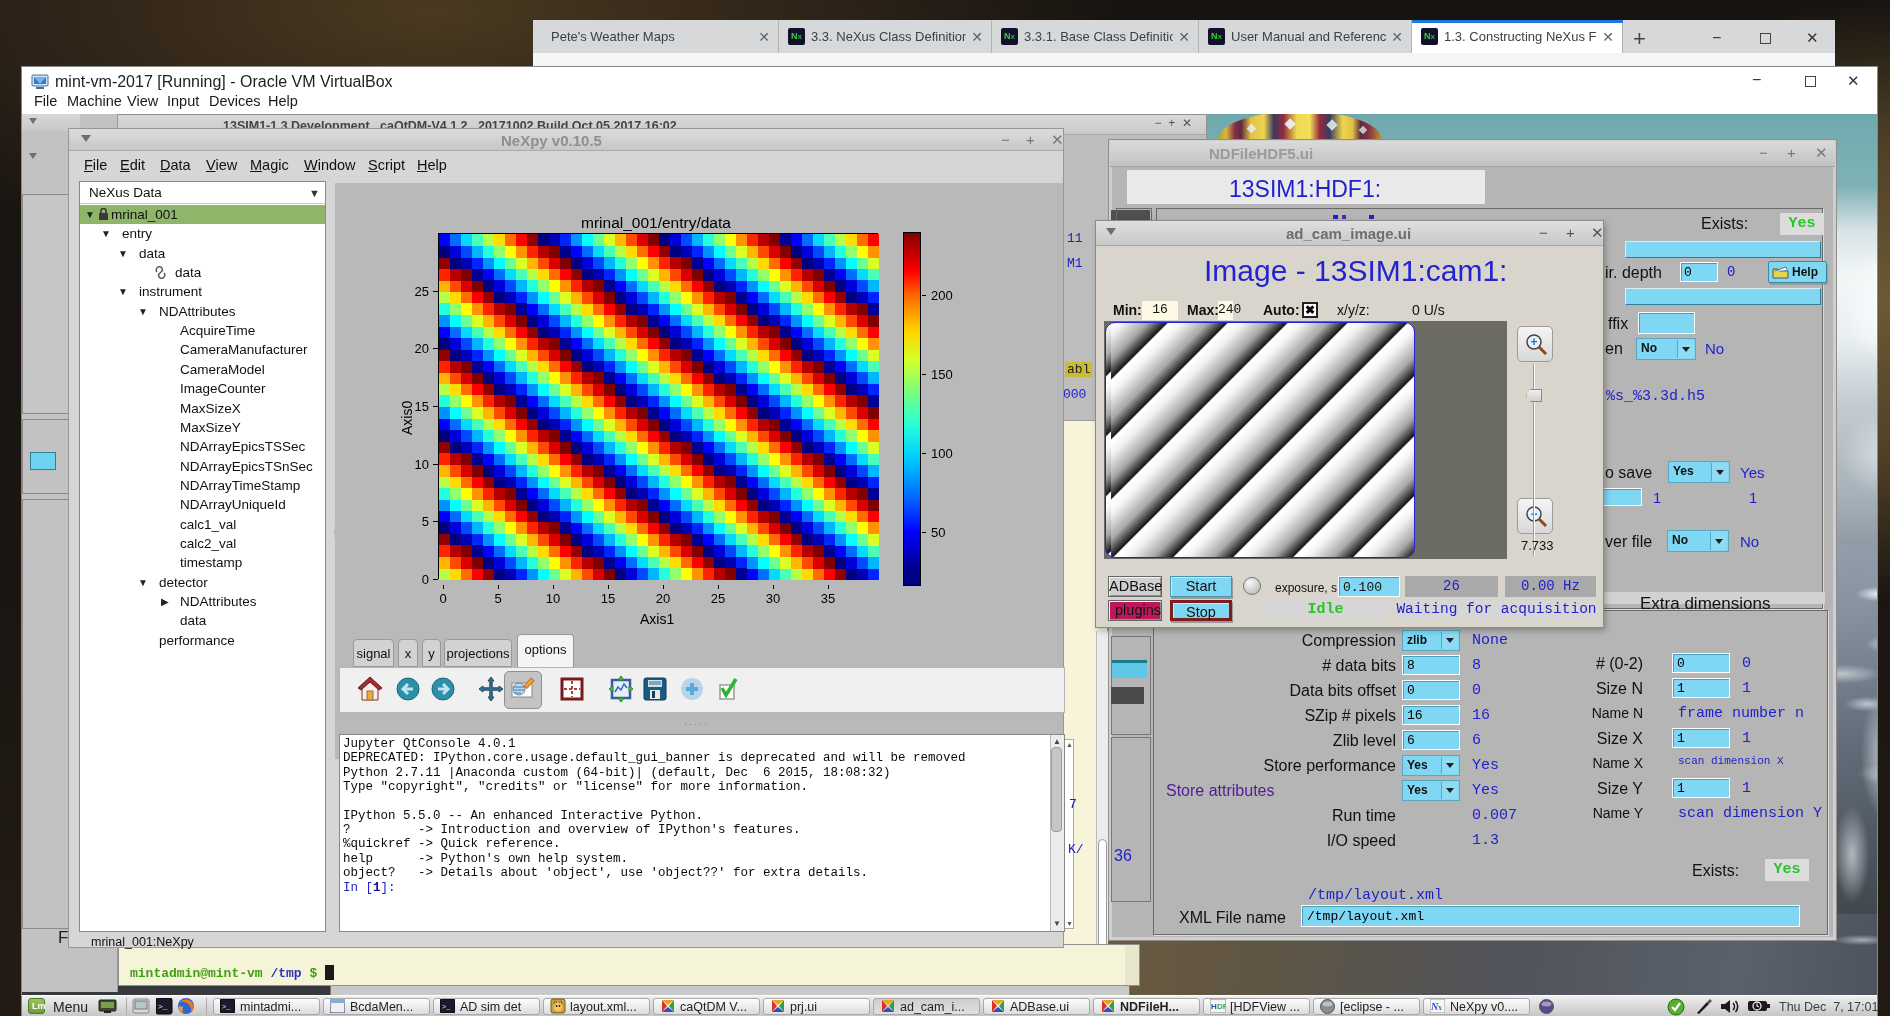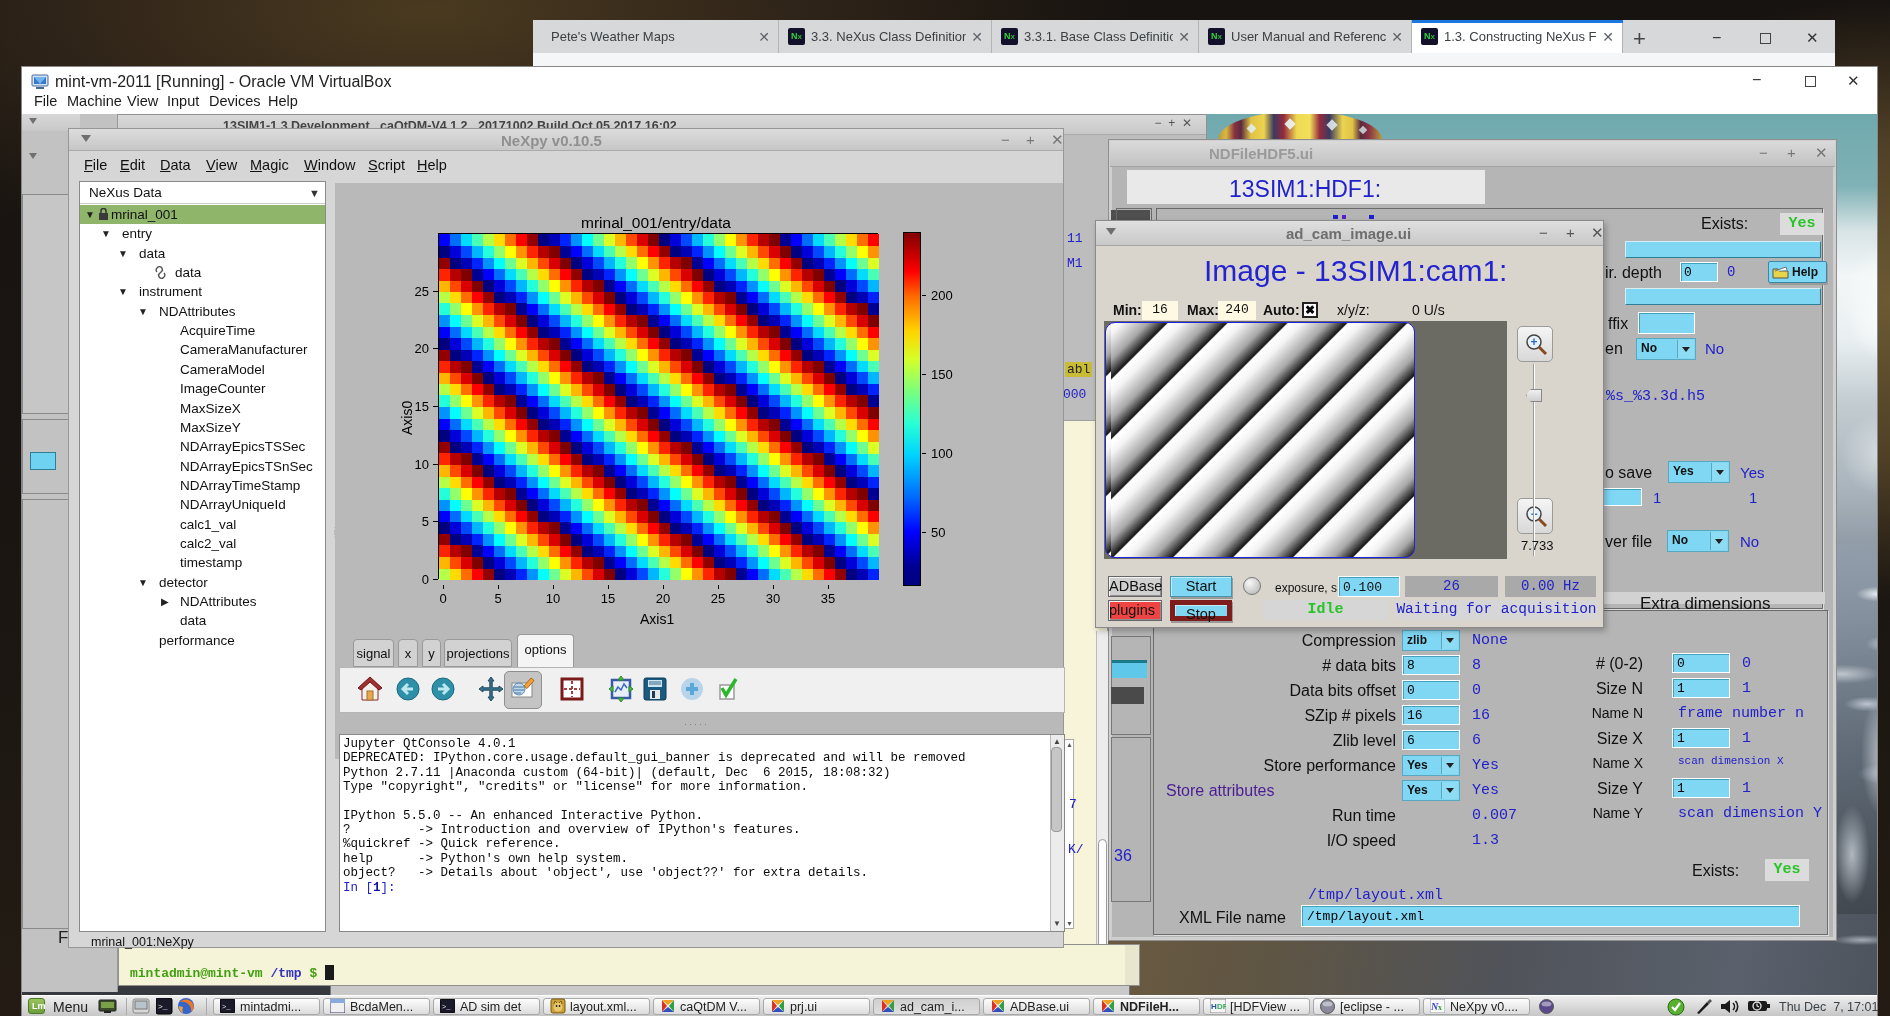--- a/index.html
+++ b/index.html
@@ -58,21 +58,21 @@
   </div>
 <div class="ab" style="left:21px;top:66px;width:1857px;height:950px;background:#fff;border:1px solid #888">
  <div class="ab" style="left:9px;top:6px;width:18px;height:18px">
   <svg width="18" height="18">
         <rect x="1" y="2" width="16" height="11" rx="1" fill="#cfe4f5" stroke="#4a6a9a"></rect>
         <path d="M3 4 h12 v7 h-12 z" fill="#3a78c8"></path>
         <path d="M3 4 L9 11 L15 4 Z" fill="#74b4ec"></path>
         <rect x="5" y="14" width="8" height="2" fill="#4a6a9a"></rect>
       </svg>
  </div>
- <div class="ab" style="left:33px;top:6px;font:16px 'Liberation Sans';color:#222">mint-vm-2011 [Running] - Oracle VM VirtualBox</div>
+ <div class="ab" style="left:33px;top:6px;font:16px 'Liberation Sans';color:#222">mint-vm-2017 [Running] - Oracle VM VirtualBox</div>
  <div class="ab" style="left:1730px;top:4px;font:16px 'Liberation Sans';color:#333">−</div>
  <div class="ab" style="left:1783px;top:9px;width:11px;height:11px;border:1.5px solid #444"></div>
  <div class="ab" style="left:1825px;top:5px;font:15px 'Liberation Sans';color:#333">✕</div>
  <div class="ab" style="left:0;top:26px;width:1855px;height:22px;background:#fff;font:14.5px 'Liberation Sans';color:#1a1a1a">
   <span style="position:absolute;left:12px">File</span>
       <span style="position:absolute;left:45px">Machine</span>
       <span style="position:absolute;left:105px">View</span>
       <span style="position:absolute;left:145px">Input</span>
       <span style="position:absolute;left:187px">Devices</span>
       <span style="position:absolute;left:246px">Help</span>
@@ -482,21 +482,21 @@
     <div class="ab" style="left:0;top:0;width:507px;height:25px;background:linear-gradient(#dfdfdf,#c8c8c8);border-bottom:1px solid #a5a5a5"></div>
     <div class="ab" style="left:10px;top:7px;width:0;height:0;border:5px solid transparent;border-top:7px solid #6e6e6e"></div>
     <div class="ab" style="left:190px;top:4px;font:bold 15px 'Liberation Sans';color:#6e6e6e">ad_cam_image.ui</div>
     <div class="ab" style="left:443px;top:3px;font:15px 'Liberation Sans';color:#555">−</div>
     <div class="ab" style="left:470px;top:3px;font:15px 'Liberation Sans';color:#555">+</div>
     <div class="ab" style="left:495px;top:3px;font:15px 'Liberation Sans';color:#555">✕</div>
     <div class="ab" style="left:108px;top:33px;font:30px 'Liberation Sans';color:#2323d0">Image - 13SIM1:cam1:</div>
     <div class="ab" style="left:17px;top:81px;font:bold 14px 'Liberation Sans';color:#111">Min:</div>
     <div class="ab" style="left:46px;top:80px;width:36px;height:19px;background:#fdf9e2;font:13px 'Liberation Mono';color:#111;text-align:center;padding-top:1px">16</div>
     <div class="ab" style="left:91px;top:81px;font:bold 14px 'Liberation Sans';color:#111">Max:</div>
-    <div class="ab" style="left:122px;top:80px;width:38px;height:19px;background:#fdf9e2;font:13px 'Liberation Mono';color:#111;text-align:center;padding-top:1px">240</div>
+    <div class="ab" style="left:122px;top:80px;width:15px;height:19px;background:#fdf9e2;font:13px 'Liberation Mono';color:#111;text-align:center;padding-top:1px">240</div>
     <div class="ab" style="left:167px;top:81px;font:bold 14px 'Liberation Sans';color:#111">Auto:</div>
     <div class="ab" style="left:206px;top:81px;width:16px;height:16px;background:#fff;border:2px solid #222;font:bold 12px 'Liberation Sans';text-align:center;line-height:13px">✖</div>
     <div class="ab" style="left:241px;top:81px;font:14px 'Liberation Sans';color:#111">x/y/z:</div>
     <div class="ab" style="left:316px;top:81px;font:14px 'Liberation Sans';color:#111">0 U/s</div>
     <div class="ab" style="left:8px;top:100px;width:403px;height:238px;background:#6b6b63"></div>
     <div class="ab" style="left:9px;top:101px;width:310px;height:236px;border:1.5px solid #2222dd;border-radius:10px;background:repeating-linear-gradient(135deg,#ffffff 0px,#f4f4f4 8px,#a8a8a8 26px,#161616 39.4px,#ffffff 40.6px,#ffffff 42.4px);background-position:5px 0"></div>
     <div class="ab" style="left:421px;top:105px;width:36px;height:36px;background:linear-gradient(#f5f5f5,#d8d8d8);border:1px solid #9a9a9a;border-radius:5px">
       <svg class="ab" style="left:5px;top:5px" width="26" height="26">
         <circle cx="11" cy="10" r="7" fill="#e8f2f8" stroke="#444" stroke-width="1.5"></circle>
         <text x="11" y="14" font-size="12" font-weight="bold" fill="#2a6ad0" text-anchor="middle" font-family="Liberation Sans">+</text>
@@ -513,22 +513,22 @@
     <div class="ab" style="left:437px;top:143px;width:2px;height:192px;background:#9a9a9a;border-right:1px solid #fff"></div>
     <div class="ab" style="left:430px;top:168px;width:16px;height:13px;background:linear-gradient(#f0f0f0,#cfcfcf);border:1px solid #888;clip-path:polygon(0 50%,30% 0,100% 0,100% 100%,30% 100%)"></div>
     <div class="ab" style="left:425px;top:317px;font:13px 'Liberation Sans';color:#111">7.733</div>
     <div class="ab" style="left:12px;top:355px;width:54px;height:21px;background:#d0d0d0;border:1px solid #666;box-shadow:inset 1px 1px 0 #f4f4f4, inset -1px -1px 0 #909090;font:14.5px 'Liberation Sans';text-align:center;padding-top:1px;color:#111">ADBase</div>
     <div class="ab" style="left:74px;top:355px;width:62px;height:21px;background:#7fd7f3;border:1px solid #4a93ab;box-shadow:inset 1px 1px 0 #c0ecf8, 1px 2px 0 #9a9a9a;font:14.5px 'Liberation Sans';text-align:center;padding-top:1px;color:#111">Start</div>
     <div class="ab" style="left:147px;top:356px;width:18px;height:18px;border-radius:50%;background:radial-gradient(circle at 35% 30%,#f8f8f8,#b0b0b0);border:1px solid #777"></div>
     <div class="ab" style="left:179px;top:360px;font:12px 'Liberation Sans';color:#111">exposure, s</div>
     <div class="ab" style="left:242px;top:355px;width:62px;height:21px;background:#7fd7f3;border:1px solid #fff;box-shadow:inset 1px 1px 0 #45a0bb;font:13px 'Liberation Mono';color:#111;padding:3px 0 0 4px">0.100</div>
     <div class="ab gfield" style="left:309px;top:355px;width:93px;height:21px;font-size:14px;padding-top:2px;color:#2121cc">26</div>
     <div class="ab gfield" style="left:409px;top:355px;width:91px;height:21px;font-size:14px;padding-top:2px;color:#2121cc">0.00 Hz</div>
-    <div class="ab" style="left:12px;top:379px;width:54px;height:21px;background:#ef4444;border:1px solid #666;box-shadow:inset 1px 1px 0 #f4f4f4, inset -1px -1px 0 #909090;font:14.5px 'Liberation Sans';text-align:left;padding-top:1px;color:#111">plugins</div>
-    <div class="ab" style="left:74px;top:379px;width:62px;height:21px;background:#7fd7f3;border:5px solid #7f1d1d;box-shadow:inset 1px 1px 0 #c0ecf8, 1px 2px 0 #9a9a9a;font:14.5px 'Liberation Sans';text-align:center;padding-top:1px;color:#111">Stop</div>
+    <div class="ab" style="left:12px;top:379px;width:54px;height:21px;background:#be185d;border:1px solid #666;box-shadow:inset 1px 1px 0 #f4f4f4, inset -1px -1px 0 #909090;font:14.5px 'Liberation Sans';text-align:right;padding-top:1px;color:#111">plugins</div>
+    <div class="ab" style="left:74px;top:379px;width:62px;height:21px;background:#7fd7f3;border:3px solid #7f1d1d;box-shadow:inset 1px 1px 0 #c0ecf8, 1px 2px 0 #9a9a9a;font:14.5px 'Liberation Sans';text-align:center;padding-top:1px;color:#111">Stop</div>
     <div class="ab lfield" style="left:167px;top:379px;width:125px;height:20px;font-size:15px;font-weight:bold;color:#28c428;padding-top:1px">Idle</div>
     <div class="ab lfield" style="left:299px;top:379px;width:203px;height:20px;font-size:14.5px;color:#2121cc;padding-top:1px">Waiting for acquisition</div>
   </div>
 <div class="ab" style="left:22px;top:995px;width:1855px;height:21px;background:linear-gradient(#efefef,#c6c6c6);border-top:1px solid #fff">
     <div class="ab" style="left:6px;top:2px;width:17px;height:16px;background:linear-gradient(#9bc45e,#6d9c3c);border-radius:3px;border:1px solid #4a7a24">
       <div class="ab" style="left:3px;top:2px;font:bold 9px 'Liberation Sans';color:#fff">Lm</div>
     </div>
     <div class="ab" style="left:31px;top:3px;font:14px 'Liberation Sans';color:#222">Menu</div>
     <svg class="ab" style="left:76px;top:3px" width="20" height="15">
       <rect x="1" y="1" width="17" height="11" rx="1" fill="#3a4a2a" stroke="#222"></rect>

